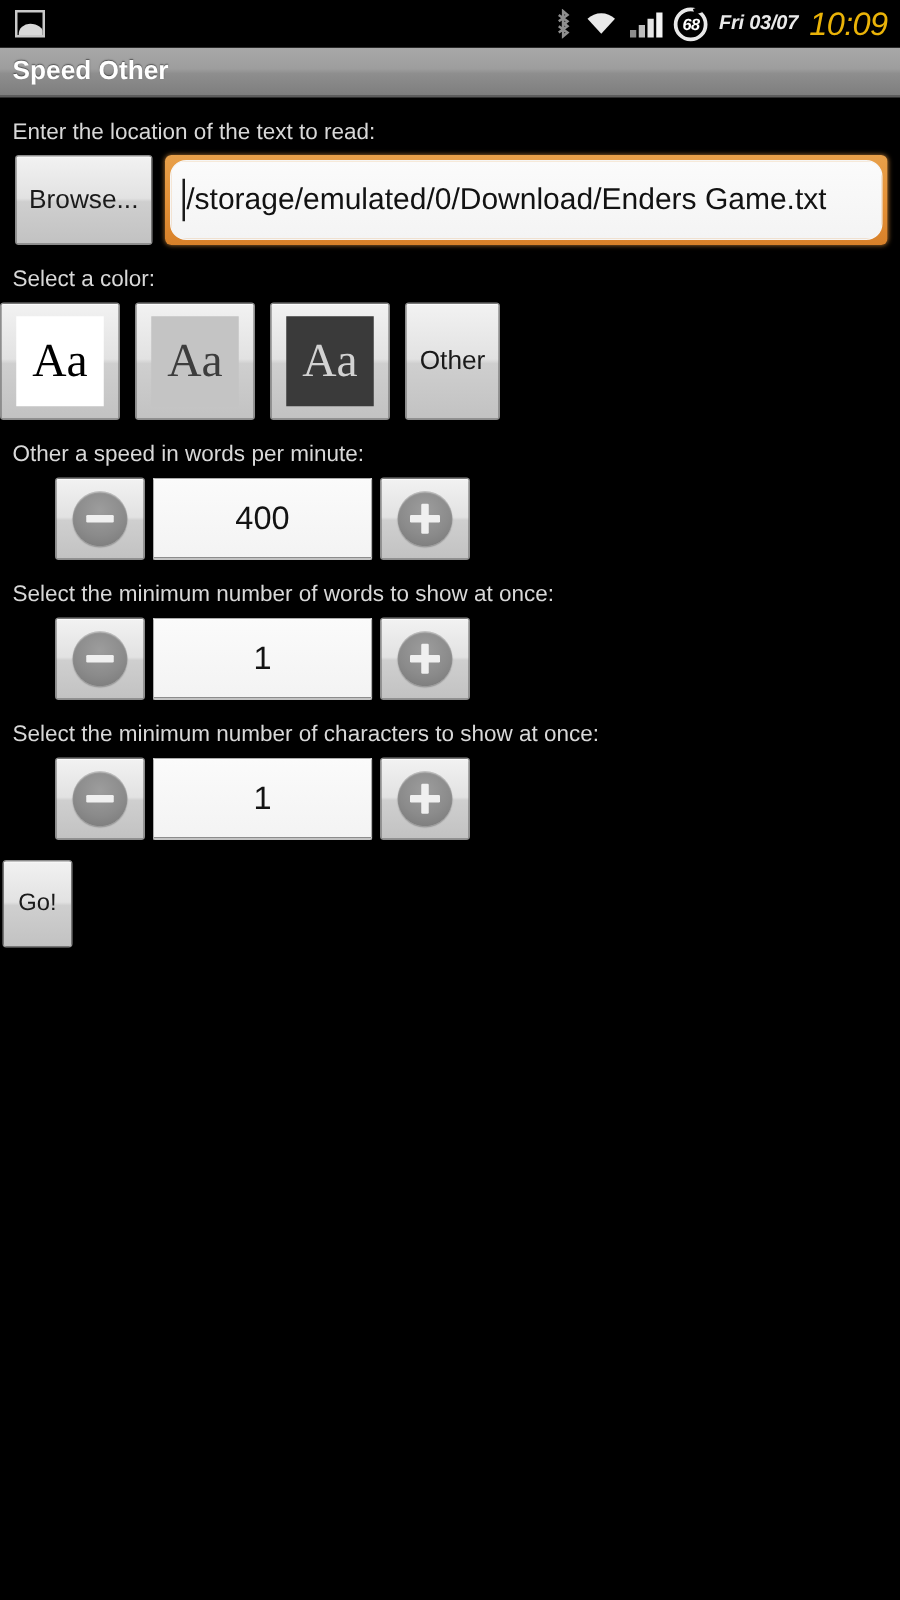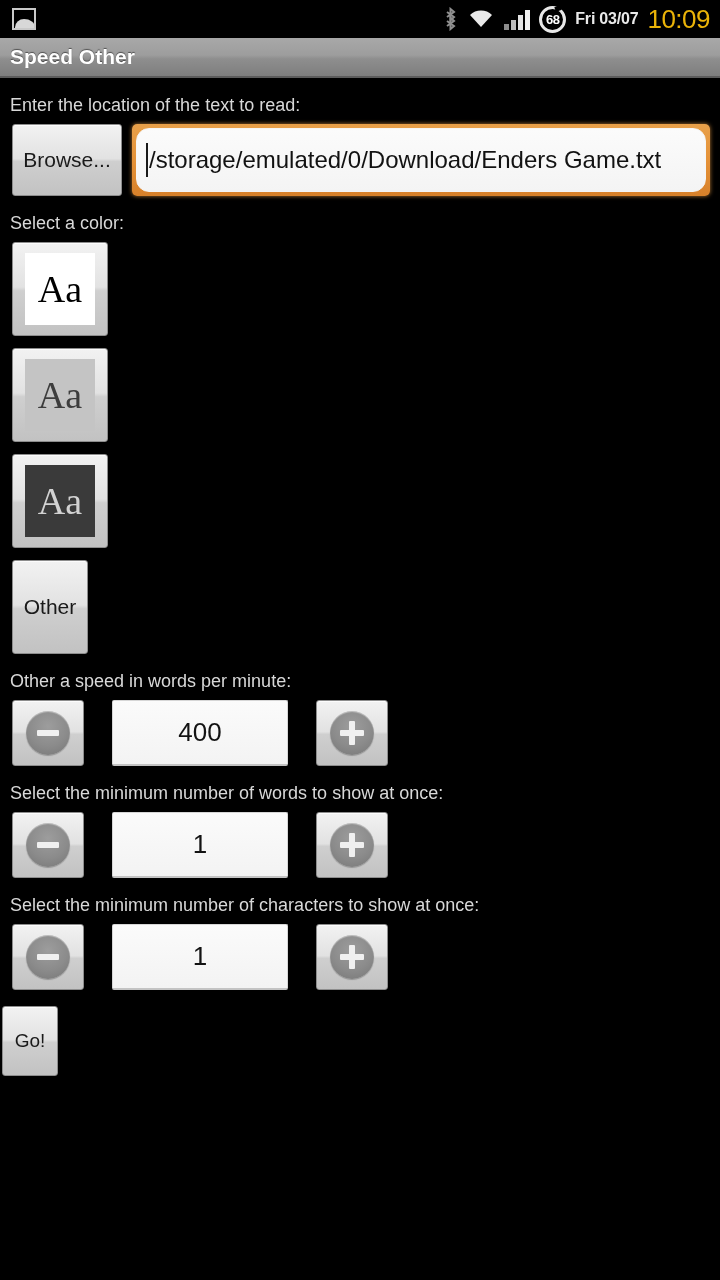--- a/index.html
+++ b/index.html
@@ -15,20 +15,21 @@
   
   .status-bar {
     position: relative;
     width: 720px;
     height: 38px;
     background: #000000;
     display: flex;
     align-items: center;
     justify-content: space-between;
     padding: 0 10px 0 12px;
+    font-style: italic;
   }
   .status-left { display: flex; align-items: center; gap: 8px; }
   .status-right { display: flex; align-items: center; gap: 9px; }
 
   .notif-image-icon {
     width: 24px; height: 22px;
     border: 2px solid #c9c9c9;
     position: relative;
     overflow: hidden;
     background: #000;
@@ -166,39 +167,39 @@
     margin-right: 1px;
     flex: 0 0 auto;
   }
   .path-text {
     white-space: nowrap;
     overflow: hidden;
     text-overflow: clip;
   }
 
   
-  .color-row { gap: 12px; padding-left: 12px; flex-direction: column; }
+  .color-row { gap: 12px; padding-left: 0; }
   .swatch-btn {
     width: 96px; height: 94px;
     padding: 0;
     position: relative;
   }
   .swatch-inner {
     width: 70px; height: 72px;
     display: flex;
     align-items: center;
     justify-content: center;
     font-family: "Liberation Serif", serif;
     font-size: 38px;
     line-height: 38px;
   }
   .other-btn { width: 76px; height: 94px; font-size: 21px; }
 
   
-  .stepper-row { gap: 28px; padding-left: 12px; }
+  .stepper-row { gap: 6px; padding-left: 12px; margin-left: 32px; }
   .step-btn {
     width: 72px; height: 66px;
     position: relative;
   }
   .circle-icon {
     width: 44px; height: 44px;
     border-radius: 50%;
     background: radial-gradient(circle at 50% 35%, #9d9d9d 0%, #8b8b8b 55%, #767676 100%);
     box-shadow: inset 0 1px 1px rgba(255,255,255,0.45), 0 1px 1px rgba(0,0,0,0.25);
     display: flex;

